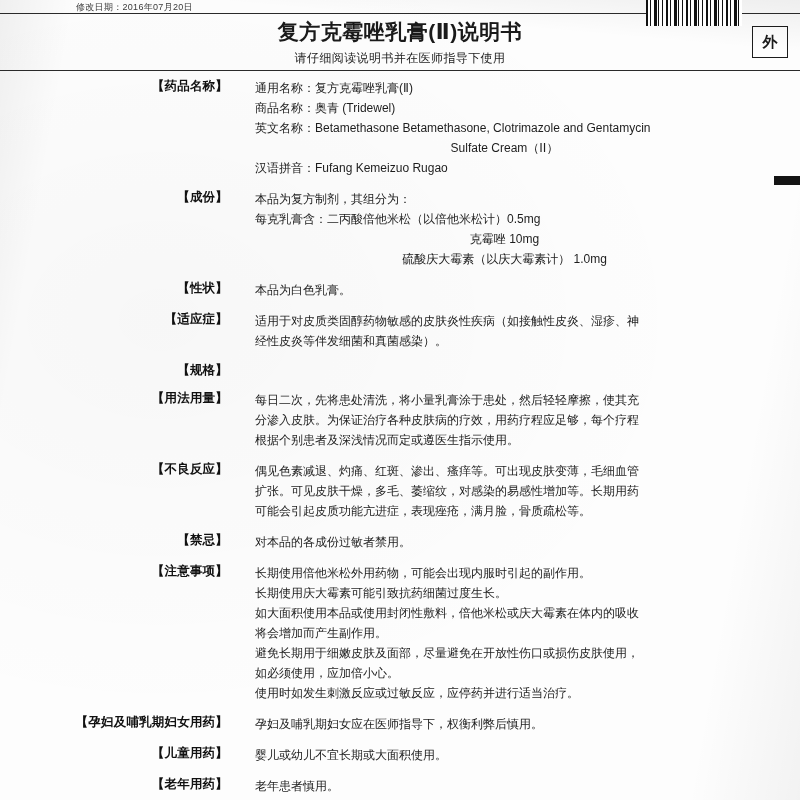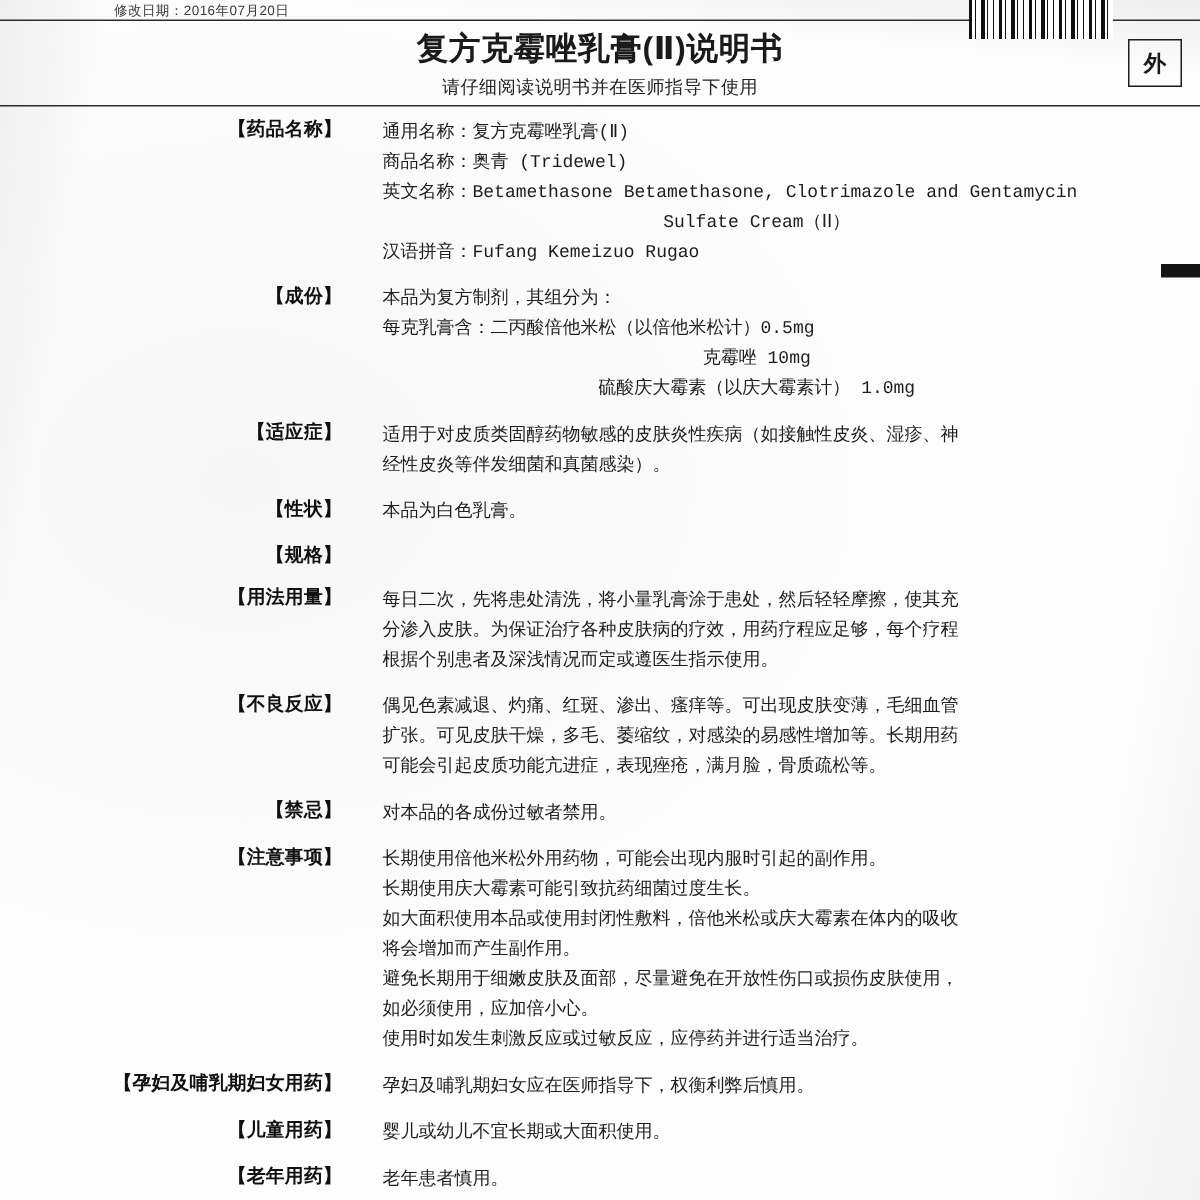--- a/index.html
+++ b/index.html
@@ -149,21 +149,20 @@
     color: #111;
     letter-spacing: 0.2px;
     white-space: nowrap;
   }
   .value {
     flex: 1 1 auto;
     padding-right: 60px;
     font-size: 12px;
     line-height: 20px;
     color: #1d1d1d;
-    font-family: Liberation Mono, monospace;
   }
   .value p {
     margin: 0;
   }
   .value .ind {
     padding-left: 14px;
     text-align: center;
   }
 </style>
 </head>
@@ -199,30 +198,30 @@
       <div class="row">
         <div class="label">【成份】</div>
         <div class="value">
           <p>本品为复方制剂，其组分为：</p>
           <p>每克乳膏含：二丙酸倍他米松（以倍他米松计）0.5mg</p>
           <p class="ind">克霉唑                               10mg</p>
           <p class="ind">硫酸庆大霉素（以庆大霉素计）   1.0mg</p>
         </div>
       </div>
       <div class="row">
+        <div class="label">【性状】</div>
+        <div class="value">
+          <p>本品为白色乳膏。</p>
+        </div>
+      </div>
+      <div class="row">
         <div class="label">【适应症】</div>
         <div class="value">
           <p>适用于对皮质类固醇药物敏感的皮肤炎性疾病（如接触性皮炎、湿疹、神</p>
           <p>经性皮炎等伴发细菌和真菌感染）。</p>
-        </div>
-      </div>
-      <div class="row">
-        <div class="label">【性状】</div>
-        <div class="value">
-          <p>本品为白色乳膏。</p>
         </div>
       </div>
       <div class="row">
         <div class="label">【规格】</div>
       </div>
       <div class="row">
         <div class="label">【用法用量】</div>
         <div class="value">
           <p>每日二次，先将患处清洗，将小量乳膏涂于患处，然后轻轻摩擦，使其充</p>
           <p>分渗入皮肤。为保证治疗各种皮肤病的疗效，用药疗程应足够，每个疗程</p>

